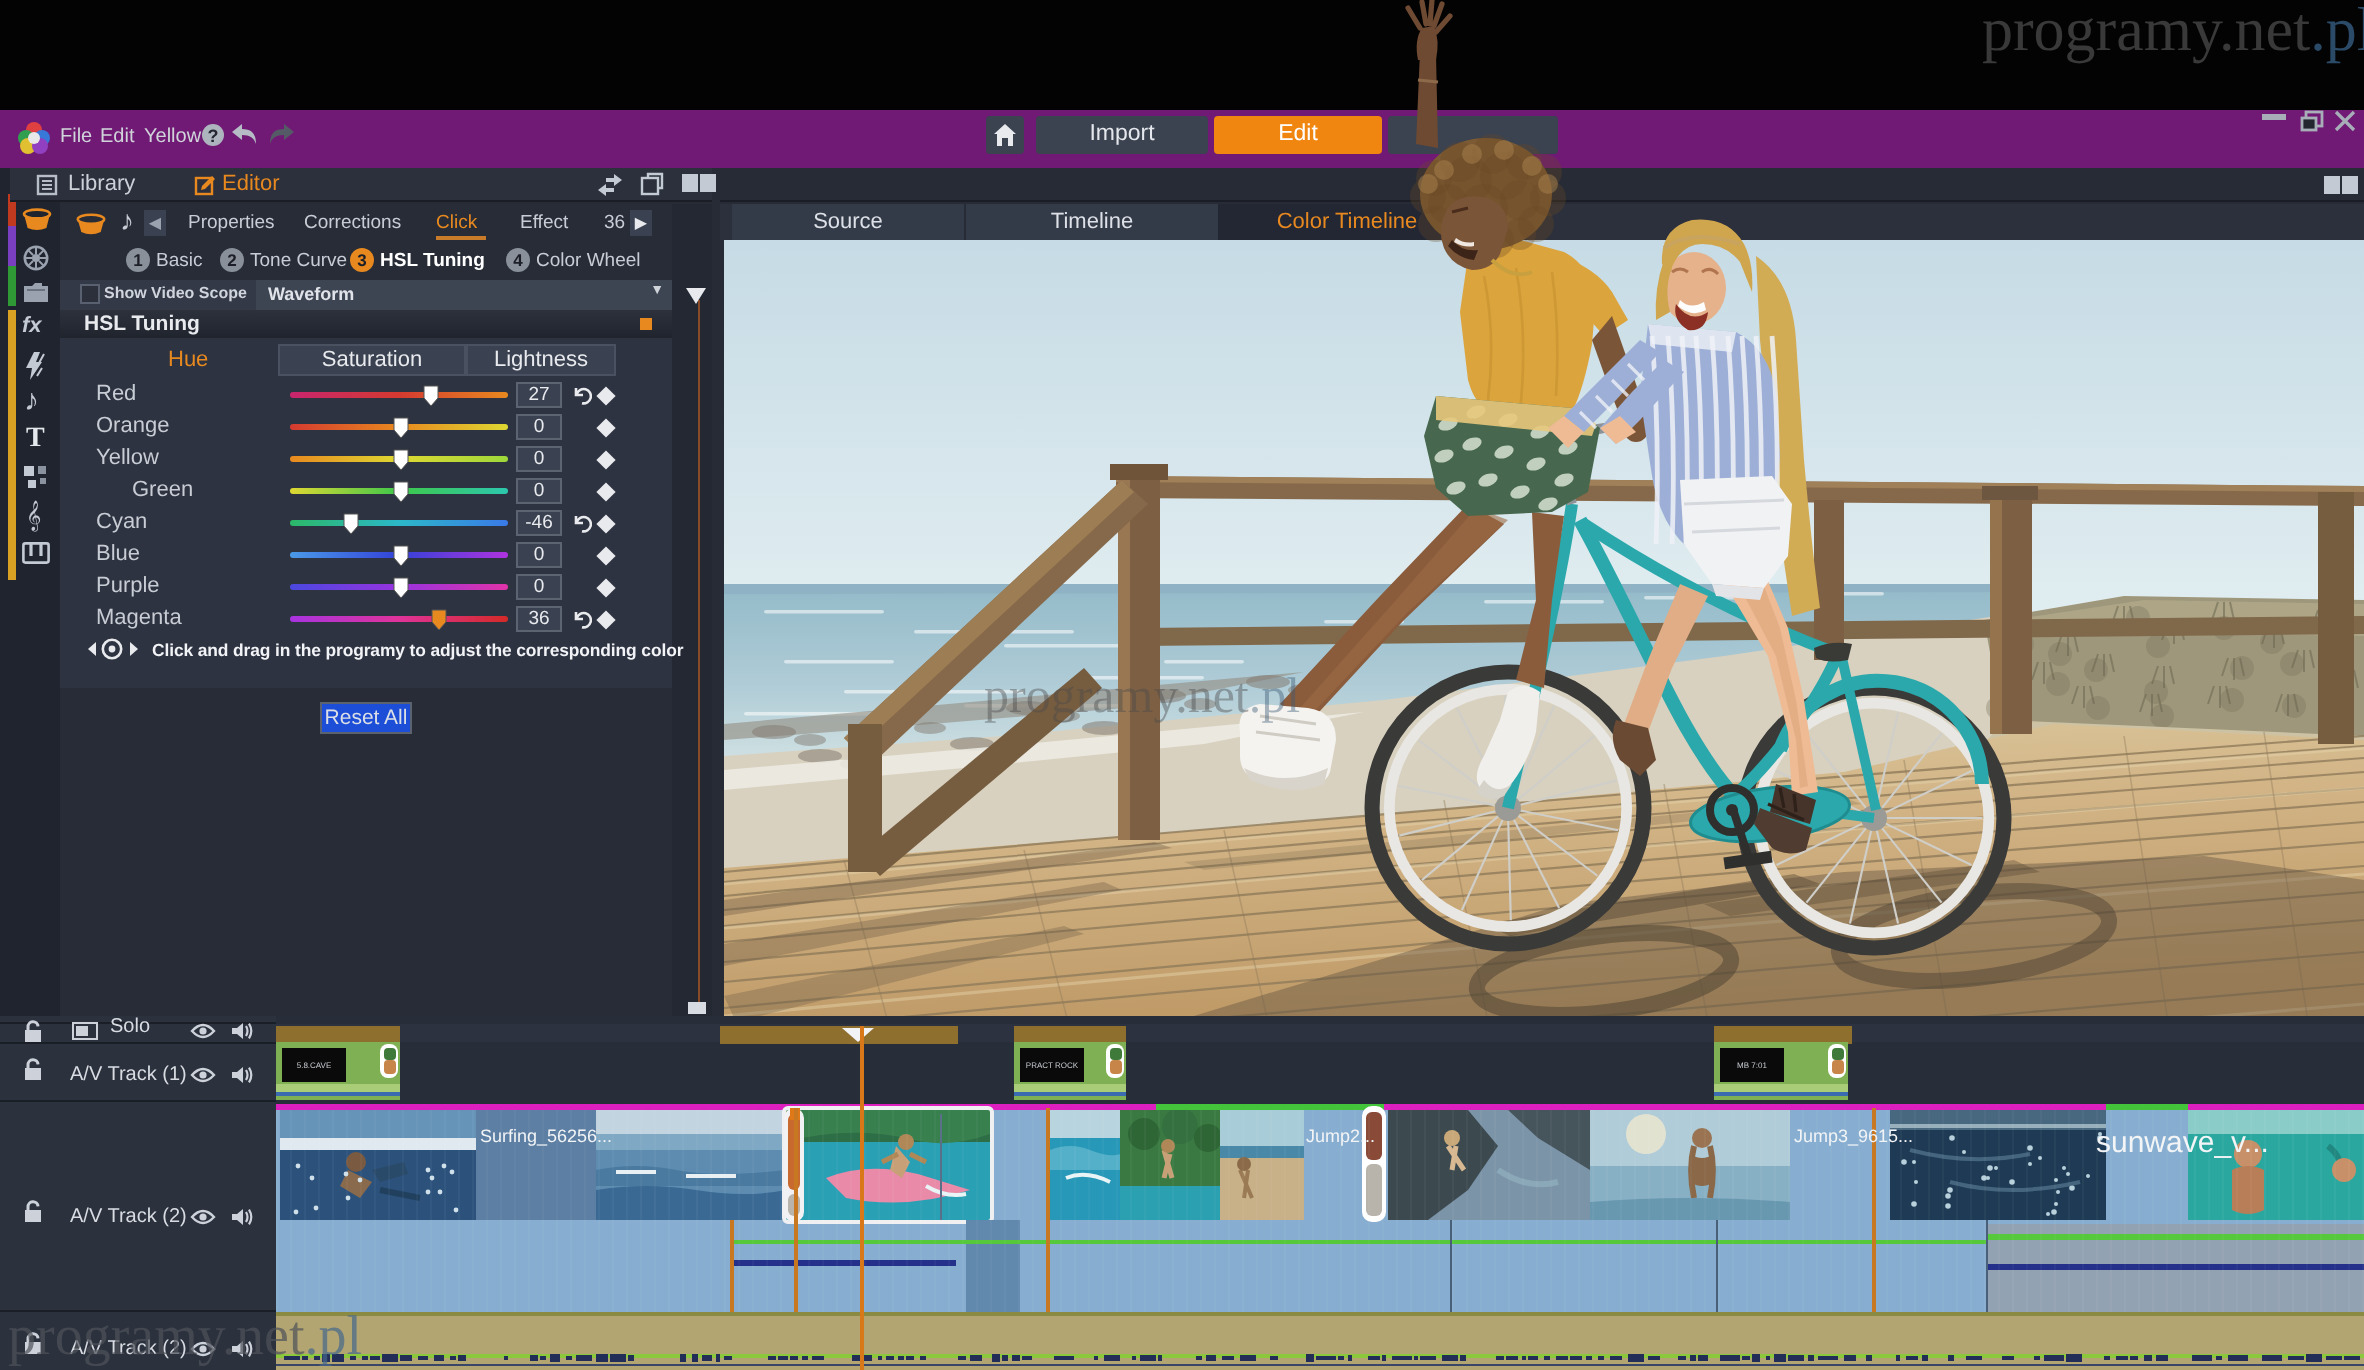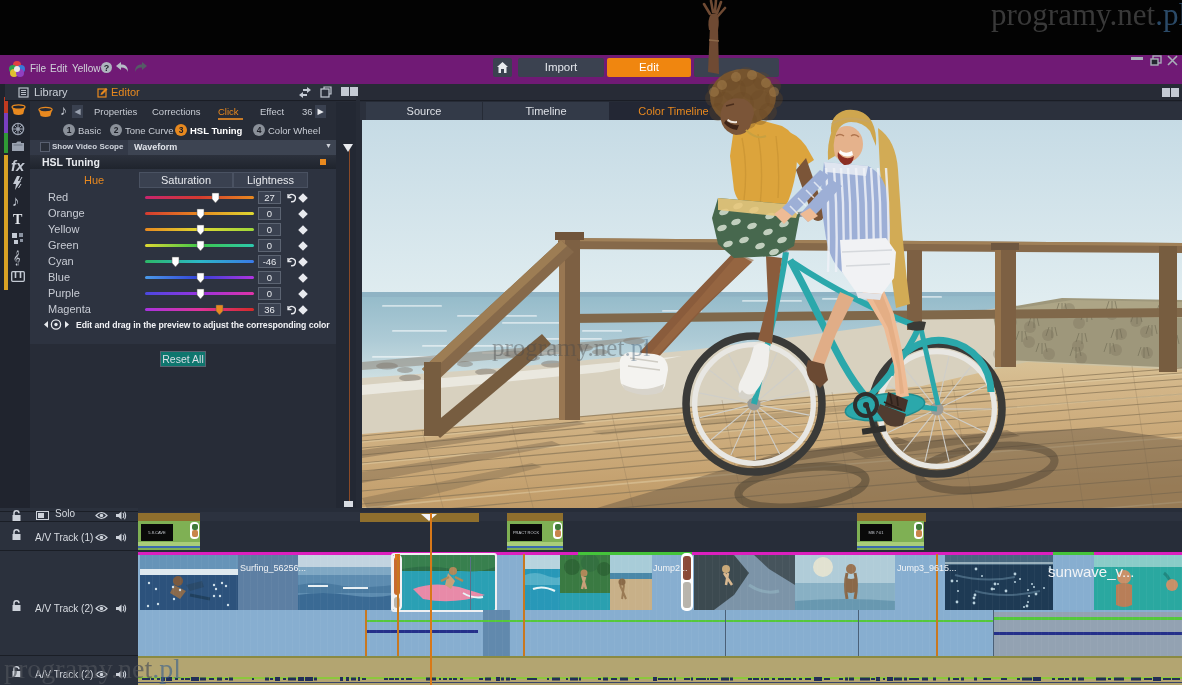--- a/index.html
+++ b/index.html
@@ -67,21 +67,21 @@
   </svg>
 <svg class="abs" style="left:11px;top:122px;" width="14" height="14" viewBox="0 0 14 14">
     <circle cx="7" cy="7" r="5.6" fill="none" stroke="#9aa2b0" stroke-width="1.3"></circle>
     <circle cx="7" cy="7" r="2" fill="#9aa2b0"></circle>
     <path d="M7 1.5 V5 M7 9 V12.5 M1.5 7 H5 M9 7 H12.5 M3.2 3.2 L5.5 5.5 M8.5 8.5 L10.8 10.8 M10.8 3.2 L8.5 5.5 M5.5 8.5 L3.2 10.8" stroke="#9aa2b0" stroke-width="1"></path>
   </svg>
 <svg class="abs" style="left:11px;top:140px;" width="14" height="12" viewBox="0 0 14 12">
     <path d="M1 3 H5 L6.5 1.5 H10 V3 H13 V11 H1 Z" fill="#9aa2b0"></path>
     <path d="M2.5 5 H11.5" stroke="#6b7380" stroke-width="1"></path>
   </svg>
-<span class="abs" style="left:11px;top:157px;font-size:15px;font-style:italic;color:#c4cad4;font-weight:bold;">fx</span>
+<span class="abs" style="left:11px;top:157px;font-size:11px;font-style:italic;color:#c4cad4;font-weight:bold;">fx</span>
 <svg class="abs" style="left:12px;top:176px;" width="12" height="14" viewBox="0 0 12 14">
     <path d="M5 0 L1 8 H4 L3 14 L9 5 H6 L8 0 Z" fill="#c4cad4"></path>
     <path d="M10 1 L7.5 5.5 M9 8 L6.5 12" stroke="#c4cad4" stroke-width="1"></path>
   </svg>
 <span class="abs" style="left:12px;top:192px;font-size:15px;color:#c4cad4;">♪</span>
 <span class="abs" style="left:13px;top:212px;font-size:14px;color:#e4e7ec;font-weight:bold;font-family:'Liberation Serif',serif;">T</span>
 <svg class="abs" style="left:12px;top:233px;" width="12" height="11" viewBox="0 0 12 11">
     <rect x="0" y="0" width="5" height="5" fill="#c4cad4"></rect>
     <rect x="7" y="0" width="4" height="4" fill="#8a92a0"></rect>
     <rect x="2" y="7" width="4" height="4" fill="#c4cad4"></rect>
@@ -197,21 +197,21 @@
     </svg>
   <span class="abs" style="left:18px;top:54px;font-size:11px;color:#c8ccd4;">Yellow</span>
   <span class="abs" style="left:115px;top:59px;width:109px;height:3px;border-radius:2px;background:linear-gradient(90deg,#e8891f,#ded832,#9ed83a);"></span>
   <svg class="abs" style="left:166px;top:55px;" width="9" height="12" viewBox="0 0 9 12">
       <path d="M1 1 H8 V7 L4.5 11 L1 7 Z" fill="#fff" stroke="#555" stroke-width="0.5"></path>
     </svg>
   <span class="abs" style="left:228px;top:54px;width:23px;height:13px;background:#3a4150;border:1px solid #5c6472;color:#e8eaee;font-size:9.5px;text-align:center;line-height:12px;">0</span>
   <svg class="abs" style="left:268px;top:56px;" width="10" height="10" viewBox="0 0 10 10">
       <rect x="1.6" y="1.6" width="6.8" height="6.8" fill="#e8eaee" transform="rotate(45 5 5)"></rect>
     </svg>
-  <span class="abs" style="left:18px;top:70px;font-size:11px;color:#c8ccd4;text-align:center;">Green</span>
+  <span class="abs" style="left:36px;top:70px;font-size:11px;color:#c8ccd4;text-align:center;">Green</span>
   <span class="abs" style="left:115px;top:75px;width:109px;height:3px;border-radius:2px;background:linear-gradient(90deg,#ded832,#3ec84a,#2cc8ae);"></span>
   <svg class="abs" style="left:166px;top:71px;" width="9" height="12" viewBox="0 0 9 12">
       <path d="M1 1 H8 V7 L4.5 11 L1 7 Z" fill="#fff" stroke="#555" stroke-width="0.5"></path>
     </svg>
   <span class="abs" style="left:228px;top:70px;width:23px;height:13px;background:#3a4150;border:1px solid #5c6472;color:#e8eaee;font-size:9.5px;text-align:center;line-height:12px;">0</span>
   <svg class="abs" style="left:268px;top:72px;" width="10" height="10" viewBox="0 0 10 10">
       <rect x="1.6" y="1.6" width="6.8" height="6.8" fill="#e8eaee" transform="rotate(45 5 5)"></rect>
     </svg>
   <span class="abs" style="left:18px;top:86px;font-size:11px;color:#c8ccd4;">Cyan</span>
   <span class="abs" style="left:115px;top:91px;width:109px;height:3px;border-radius:2px;background:linear-gradient(90deg,#2cb868,#2cb8c8,#3a7ae8);"></span>
@@ -257,24 +257,24 @@
   <svg class="abs" style="left:268px;top:136px;" width="10" height="10" viewBox="0 0 10 10">
       <rect x="1.6" y="1.6" width="6.8" height="6.8" fill="#e8eaee" transform="rotate(45 5 5)"></rect>
     </svg>
 
   <svg class="abs" style="left:13px;top:149px;" width="27" height="13" viewBox="0 0 27 13">
     <path d="M5 3 L1 6.5 L5 10 Z" fill="#e8eaee"></path>
     <circle cx="13" cy="6.5" r="4.6" fill="none" stroke="#e8eaee" stroke-width="1.3"></circle>
     <circle cx="13" cy="6.5" r="1.7" fill="#e8eaee"></circle>
     <path d="M22 3 L26 6.5 L22 10 Z" fill="#e8eaee"></path>
   </svg>
-  <span class="abs" style="left:46px;top:151px;font-size:8.7px;color:#f2f3f6;font-weight:bold;white-space:nowrap;letter-spacing:-0.05px;">Edit and drag in the preview to adjust the corresponding color</span>
-</div>
-
-<div class="abs" style="left:160px;top:351px;width:46px;height:16px;background:#0f766e;border:1px solid #5a6270;color:#dbdfe6;font-size:10.5px;text-align:center;line-height:14px;">Reset All</div>
+  <span class="abs" style="left:46px;top:151px;font-size:8.7px;color:#f2f3f6;font-weight:bold;white-space:nowrap;letter-spacing:-0.05px;">Click and drag in the programy to adjust the corresponding color</span>
+</div>
+
+<div class="abs" style="left:160px;top:351px;width:46px;height:16px;background:#1d4ed8;border:1px solid #5a6270;color:#dbdfe6;font-size:10.5px;text-align:center;line-height:14px;">Reset All</div>
 
 <div class="abs" style="left:360px;top:84px;width:822px;height:17px;background:#272b36;border-bottom:1px solid #1a1d25;">
   <span class="abs" style="right:12px;top:4px;width:8px;height:9px;background:#c4cad4;"></span>
   <span class="abs" style="right:3px;top:4px;width:8px;height:9px;background:#c4cad4;"></span>
 </div>
 <div class="abs" style="left:360px;top:102px;width:822px;height:18px;background:#2b303c;">
   <div class="abs" style="left:6px;top:0;width:116px;height:18px;background:#333a48;color:#dde0e6;font-size:11px;text-align:center;line-height:18px;">Source</div>
   <div class="abs" style="left:122px;top:0;width:127px;height:18px;background:#333a48;color:#dde0e6;font-size:11px;text-align:center;line-height:18px;border-left:1px solid #262b36;">Timeline</div>
   <div class="abs" style="left:249px;top:0;width:129px;height:18px;background:#232734;color:#e8891f;font-size:11px;text-align:center;line-height:18px;">Color Timeline</div>
 </div>

